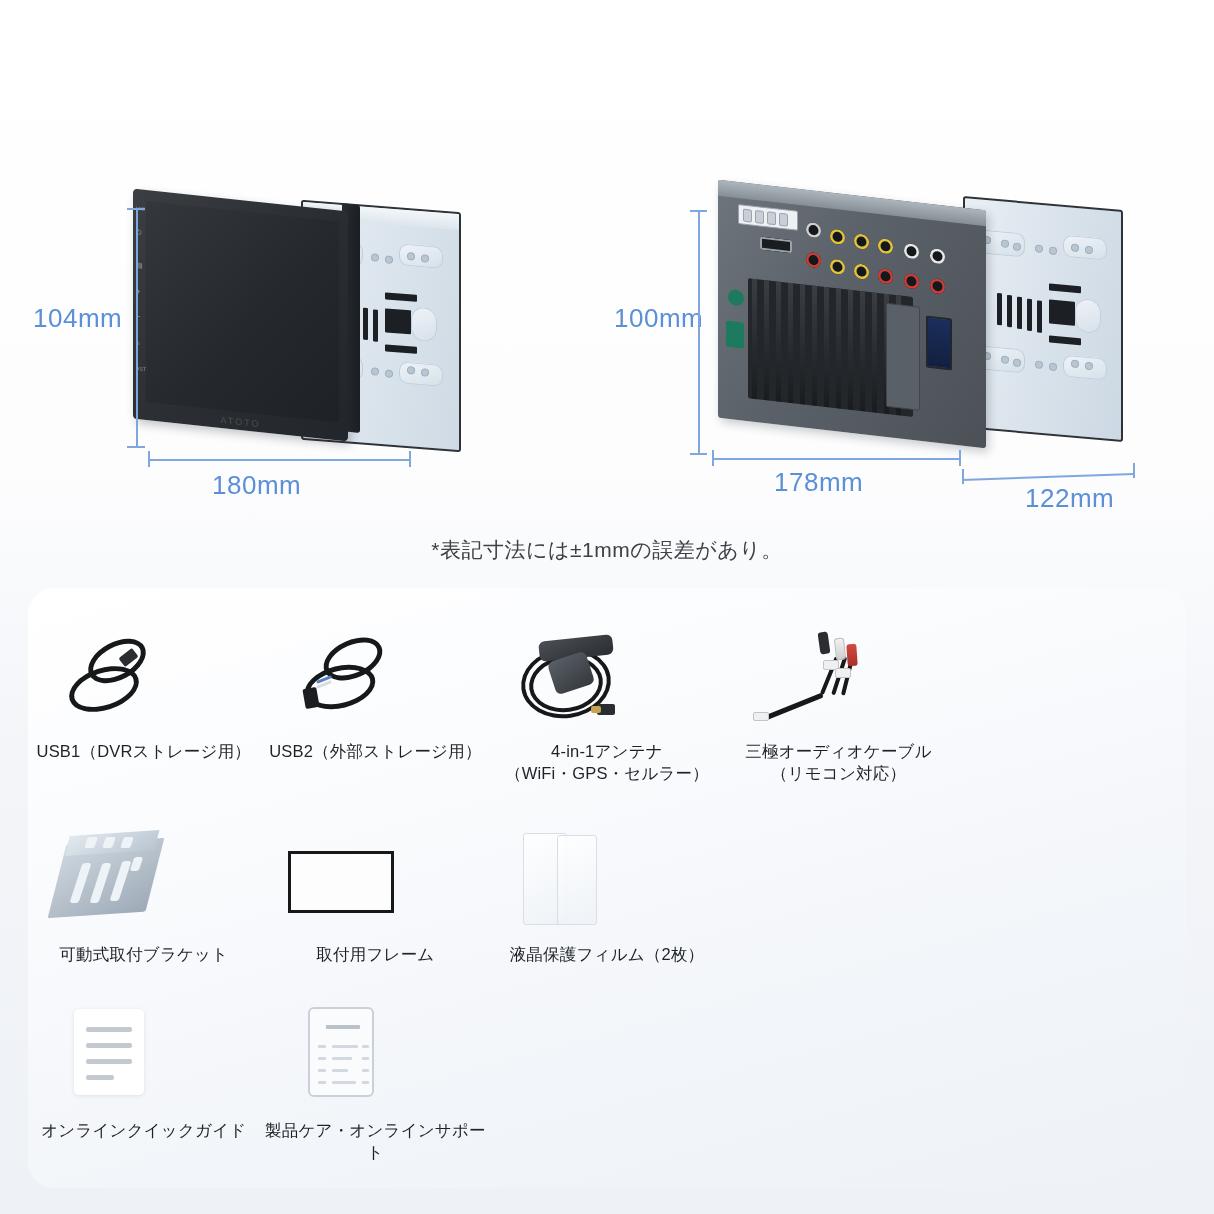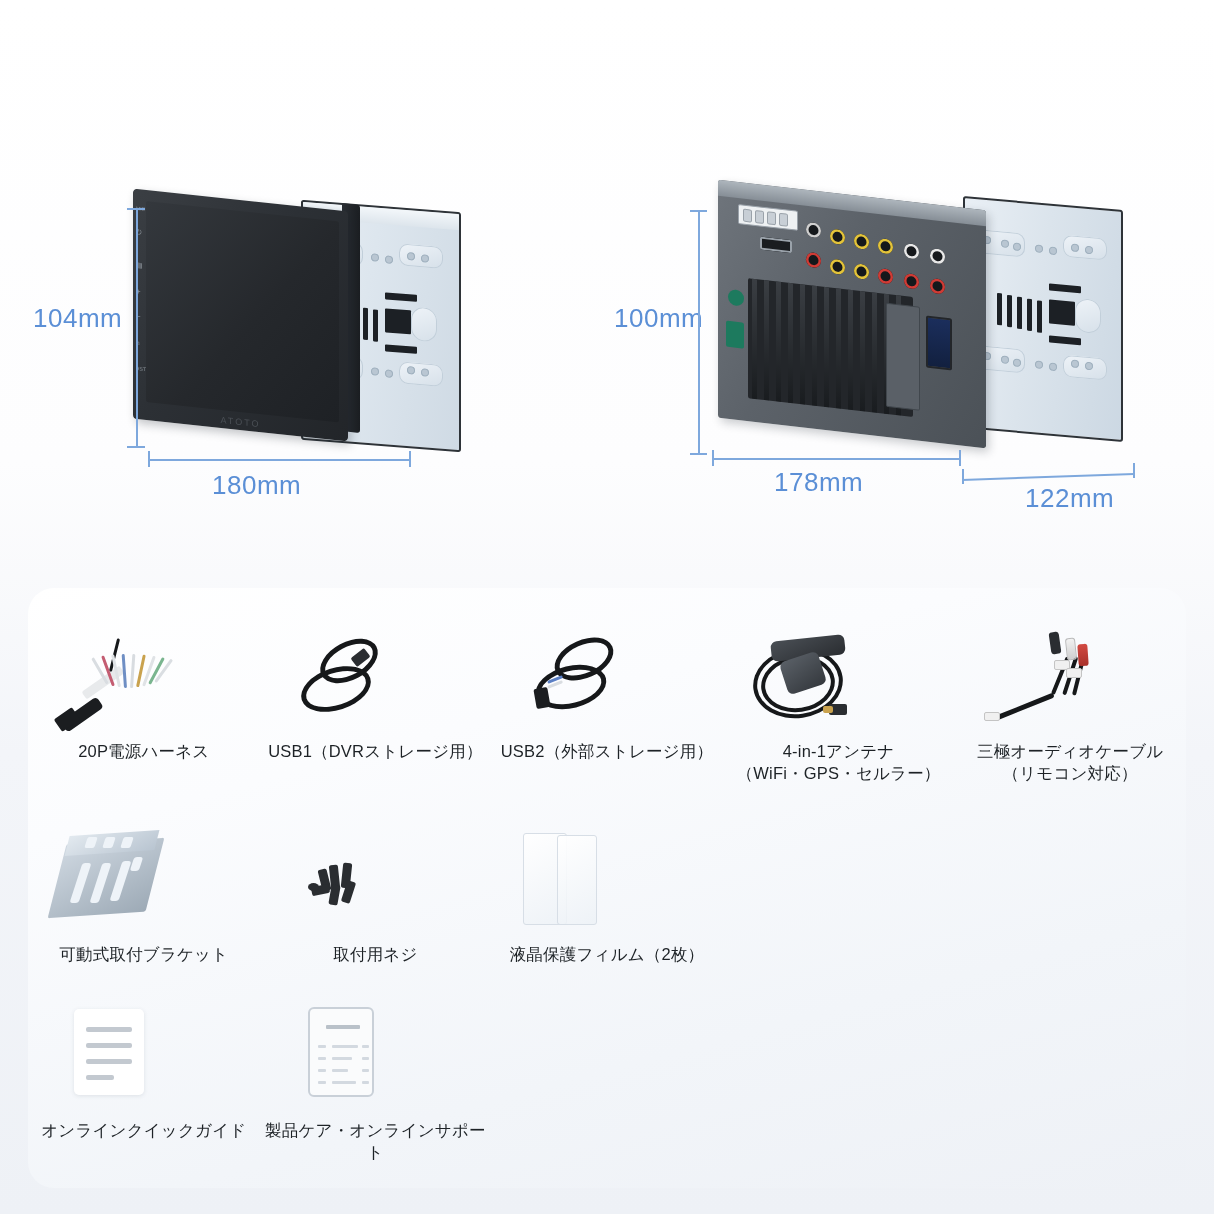--- a/index.html
+++ b/index.html
@@ -273,46 +273,27 @@
     <div class="dimline hline" style="left:712px; top:288px; width:248px;"></div>
     <div class="tick vline" style="left:712px; top:280px; width:1.5px; height:16px;"></div>
     <div class="tick vline" style="left:959px; top:280px; width:1.5px; height:16px;"></div>
     <div class="dimlabel" style="left:774px; top:297px;">178mm</div>
     <div class="dimline hline" style="left:962px; top:306px; width:172px; transform:rotate(-2deg);"></div>
     <div class="tick vline" style="left:962px; top:299px; width:1.5px; height:15px;"></div>
     <div class="tick vline" style="left:1133px; top:293px; width:1.5px; height:15px;"></div>
     <div class="dimlabel" style="left:1025px; top:313px;">122mm</div>
   </div>
 
+  <div class="note">*表記寸法には±1mmの誤差があり。</div>
 
   <div class="card">
     <div class="grid">
 
       <div class="row" style="margin-top:28px;">
 
-        <div class="cell">
-          <div class="art">
-            <div class="cable-seg" style="left:32px; top:92px; width:44px; height:13px; background:#1b1d20; transform:rotate(-35deg);"></div>
-            <div class="cable-seg" style="left:52px; top:62px; width:46px; height:9px; background:#e8eaec; transform:rotate(-35deg); border-radius:2px;"></div>
-            <div class="cable-seg" style="left:85px; top:22px; width:2.5px; height:34px; background:#16181a; transform:rotate(14deg);"></div>
-            <div class="wirefan" style="left:78px; top:38px;">
-              <div class="wire" style="left:0px; top:0; height:30px; background:#d9dde1; transform:rotate(-30deg);"></div>
-              <div class="wire" style="left:6px; top:0; height:32px; background:#c45d72; transform:rotate(-20deg);"></div>
-              <div class="wire" style="left:12px; top:0; height:33px; background:#e0e3e6; transform:rotate(-12deg);"></div>
-              <div class="wire" style="left:18px; top:0; height:34px; background:#6f8fc4; transform:rotate(-4deg);"></div>
-              <div class="wire" style="left:24px; top:0; height:34px; background:#d8dce0; transform:rotate(4deg);"></div>
-              <div class="wire" style="left:30px; top:0; height:33px; background:#c9a24e; transform:rotate(12deg);"></div>
-              <div class="wire" style="left:36px; top:0; height:32px; background:#e0e3e6; transform:rotate(20deg);"></div>
-              <div class="wire" style="left:42px; top:0; height:30px; background:#7ab58f; transform:rotate(28deg);"></div>
-              <div class="wire" style="left:48px; top:0; height:28px; background:#dadee2; transform:rotate(36deg);"></div>
-            </div>
-            <div class="plugblk" style="left:28px; top:96px; width:22px; height:15px; transform:rotate(-35deg);"></div>
-          </div>
-          <div class="cap">20P電源ハーネス</div>
-        </div>
 
         <div class="cell">
           <div class="art">
             <div class="cable-loop" style="left:58px; top:26px; width:62px; height:38px; transform:rotate(-28deg);"></div>
             <div class="cable-loop" style="left:40px; top:52px; width:72px; height:42px; transform:rotate(-18deg);"></div>
             <div class="plugblk" style="left:92px; top:36px; width:17px; height:11px; transform:rotate(-38deg); background:#2a2d31;"></div>
           </div>
           <div class="cap">USB1（DVRストレージ用）</div>
         </div>
 
@@ -369,33 +350,27 @@
             <div class="vent" style="left:76px; top:18px; width:10px; height:11px; background:#eef3f8; border-radius:2px; transform:skewX(-18deg);"></div>
             <div class="vent" style="left:94px; top:18px; width:10px; height:11px; background:#eef3f8; border-radius:2px; transform:skewX(-18deg);"></div>
             <div class="vent" style="left:48px; top:44px; width:9px; height:40px; background:#eef3f8; border-radius:3px; transform:skewX(-18deg);"></div>
             <div class="vent" style="left:68px; top:44px; width:9px; height:40px; background:#eef3f8; border-radius:3px; transform:skewX(-18deg);"></div>
             <div class="vent" style="left:88px; top:42px; width:9px; height:40px; background:#eef3f8; border-radius:3px; transform:skewX(-18deg);"></div>
             <div class="vent" style="left:104px; top:38px; width:9px; height:14px; background:#eef3f8; border-radius:3px; transform:skewX(-18deg);"></div>
           </div>
           <div class="cap">可動式取付ブラケット</div>
         </div>
 
-
-        <div class="cell">
-          <div class="art">
-            <div class="screw" style="left:60px; top:50px; width:9px; height:22px; transform:rotate(-14deg);"></div>
-            <div class="screw" style="left:70px; top:46px; width:9px; height:24px; transform:rotate(-6deg);"></div>
-            <div class="screw" style="left:82px; top:44px; width:9px; height:25px; transform:rotate(6deg);"></div>
-            <div class="screw" style="left:56px; top:62px; width:9px; height:18px; transform:rotate(78deg);"></div>
-            <div class="screw" style="left:70px; top:66px; width:9px; height:20px; transform:rotate(10deg);"></div>
-            <div class="screw" style="left:84px; top:62px; width:9px; height:22px; transform:rotate(18deg);"></div>
-            <div class="screw" style="left:48px; top:64px; width:11px; height:8px; border-radius:50%;"></div>
-          </div>
-          <div class="cap">取付用ネジ</div>
-        </div>
+        <div class="cell">
+          <div class="art">
+            <div class="frame" style="left:28px; top:32px; width:106px; height:62px;"></div>
+          </div>
+          <div class="cap">取付用フレーム</div>
+        </div>
+
 
         <div class="cell">
           <div class="art">
             <div class="film" style="left:32px; top:14px; width:44px; height:92px;"></div>
             <div class="film" style="left:66px; top:16px; width:40px; height:90px;"></div>
           </div>
           <div class="cap">液晶保護フィルム（2枚）</div>
         </div>
       </div>
 

